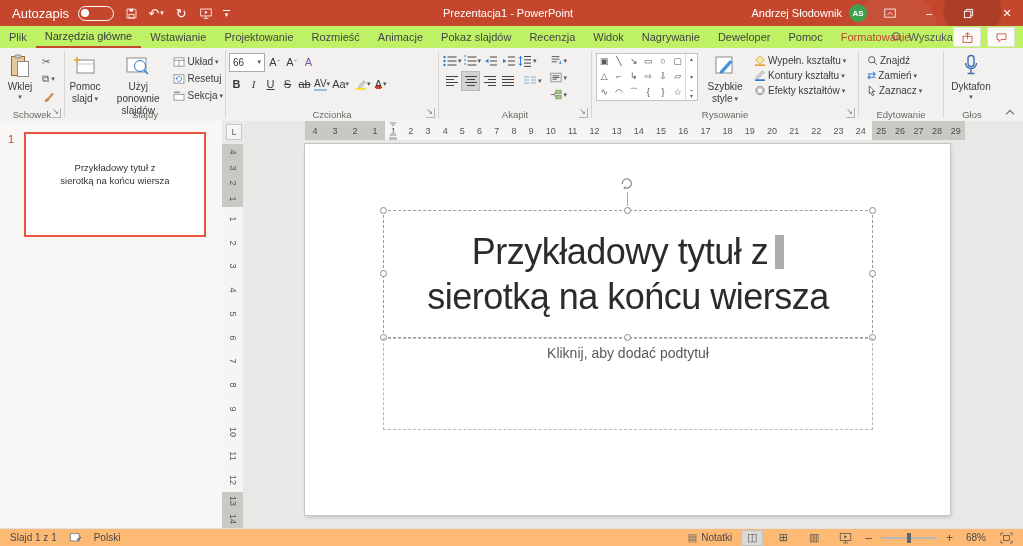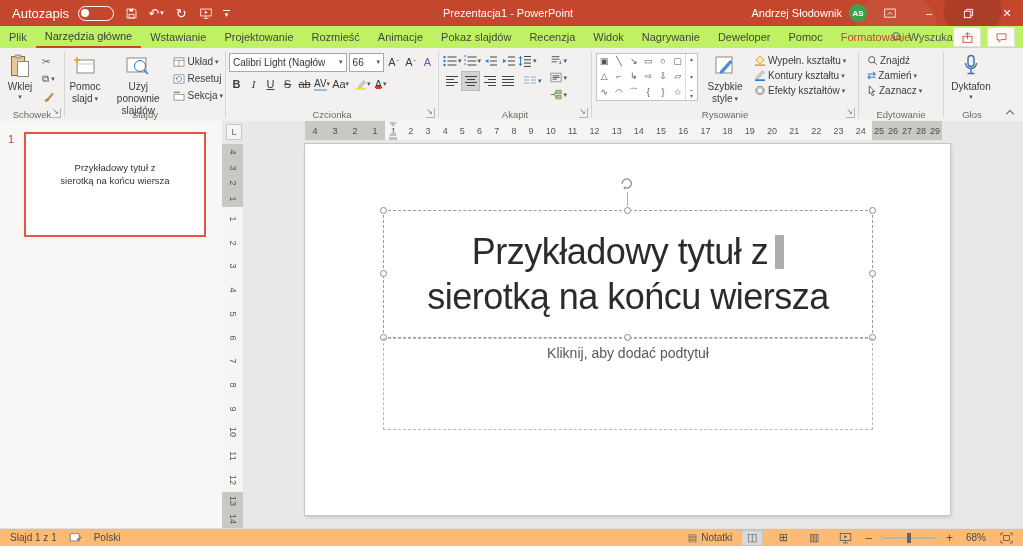--- a/index.html
+++ b/index.html
@@ -108,21 +108,21 @@
   
   .workarea{position:absolute;top:121px;left:222px;right:0;bottom:18px;background:#E9E8E6}
   .corner{position:absolute;left:4px;top:3px;width:14px;height:14px;background:#F6F5F4;border:1px solid #C9C7C5;font-size:9px;color:#666;display:flex;align-items:center;justify-content:center;cursor:pointer}
   .hruler{position:absolute;left:21px;right:0;top:0;height:19px;display:flex;background:#E9E8E6}
   .hseg{display:flex;align-items:center;justify-content:space-around;height:100%}
   .hspacer{width:62px}
   .hseg.dark{background:#C9C8C5;color:#4d4d4d}
   .hseg.light{background:#F6F5F3;color:#555}
   .h-out-l{width:80px}
   .h-in{width:487px}
-  .h-out-r{width:70px}
+  .h-out-r{width:93px}
   .rnum{font-size:9px}
   .vnum{font-size:9px;transform:rotate(90deg);width:19px;text-align:center;color:#555}
   .ind-top{position:absolute;left:146px;top:1px;width:0;height:0;border-left:4px solid transparent;border-right:4px solid transparent;border-top:5px solid #C2C0BE}
   .ind-bot{position:absolute;left:146px;bottom:4px;width:0;height:0;border-left:4px solid transparent;border-right:4px solid transparent;border-bottom:5px solid #C2C0BE}
   .ind-box{position:absolute;left:146px;bottom:0;width:8px;height:3px;background:#C2C0BE}
   .vruler{position:absolute;left:0;top:19px;width:21px;bottom:0;display:flex;flex-direction:column;background:#E9E8E6}
   .vseg{display:flex;flex-direction:column;align-items:center;justify-content:space-around;width:100%}
   .vspacer{height:4px}
   .vseg.dark{background:#C9C8C5}
   .vseg.light{background:#F6F5F3}
@@ -340,24 +340,20 @@
           <span>Sekcja</span>
             <span class="dd">▾</span>
         </span>
       </div>
       <div class="glabel">Slajdy</div>
     </div>
     <div class="vsep"></div>
 
     <div class="rgroup g-czcionka">
       <div class="fontrow">
-        <span class="combo combo-font">
-          <span style="overflow:hidden;white-space:nowrap">Calibri Light (Nagłów</span>
-          <span class="dd">▾</span>
-        </span>
         <span class="combo combo-size">
           <span>66</span>
           <span class="dd">▾</span>
         </span>
         <span class="fbtn">
             <span>A</span>
             <sup>ˆ</sup>
           </span>
         <span class="fbtn">
             <span>A</span>

